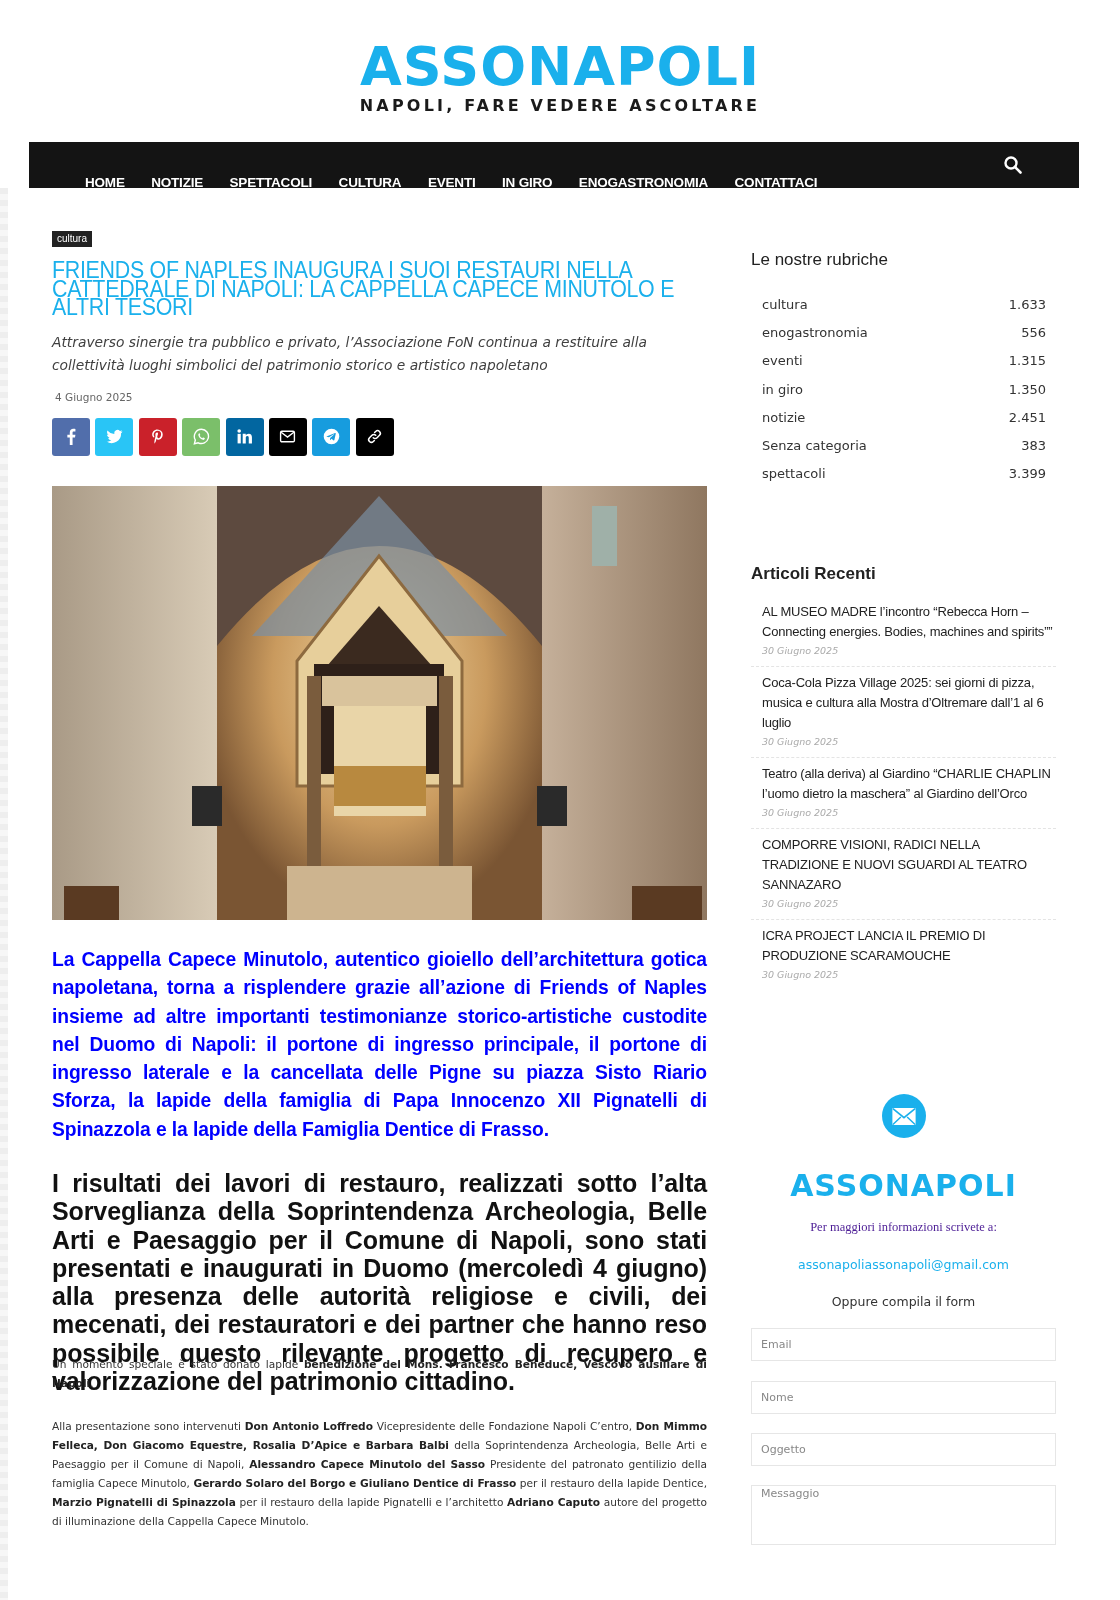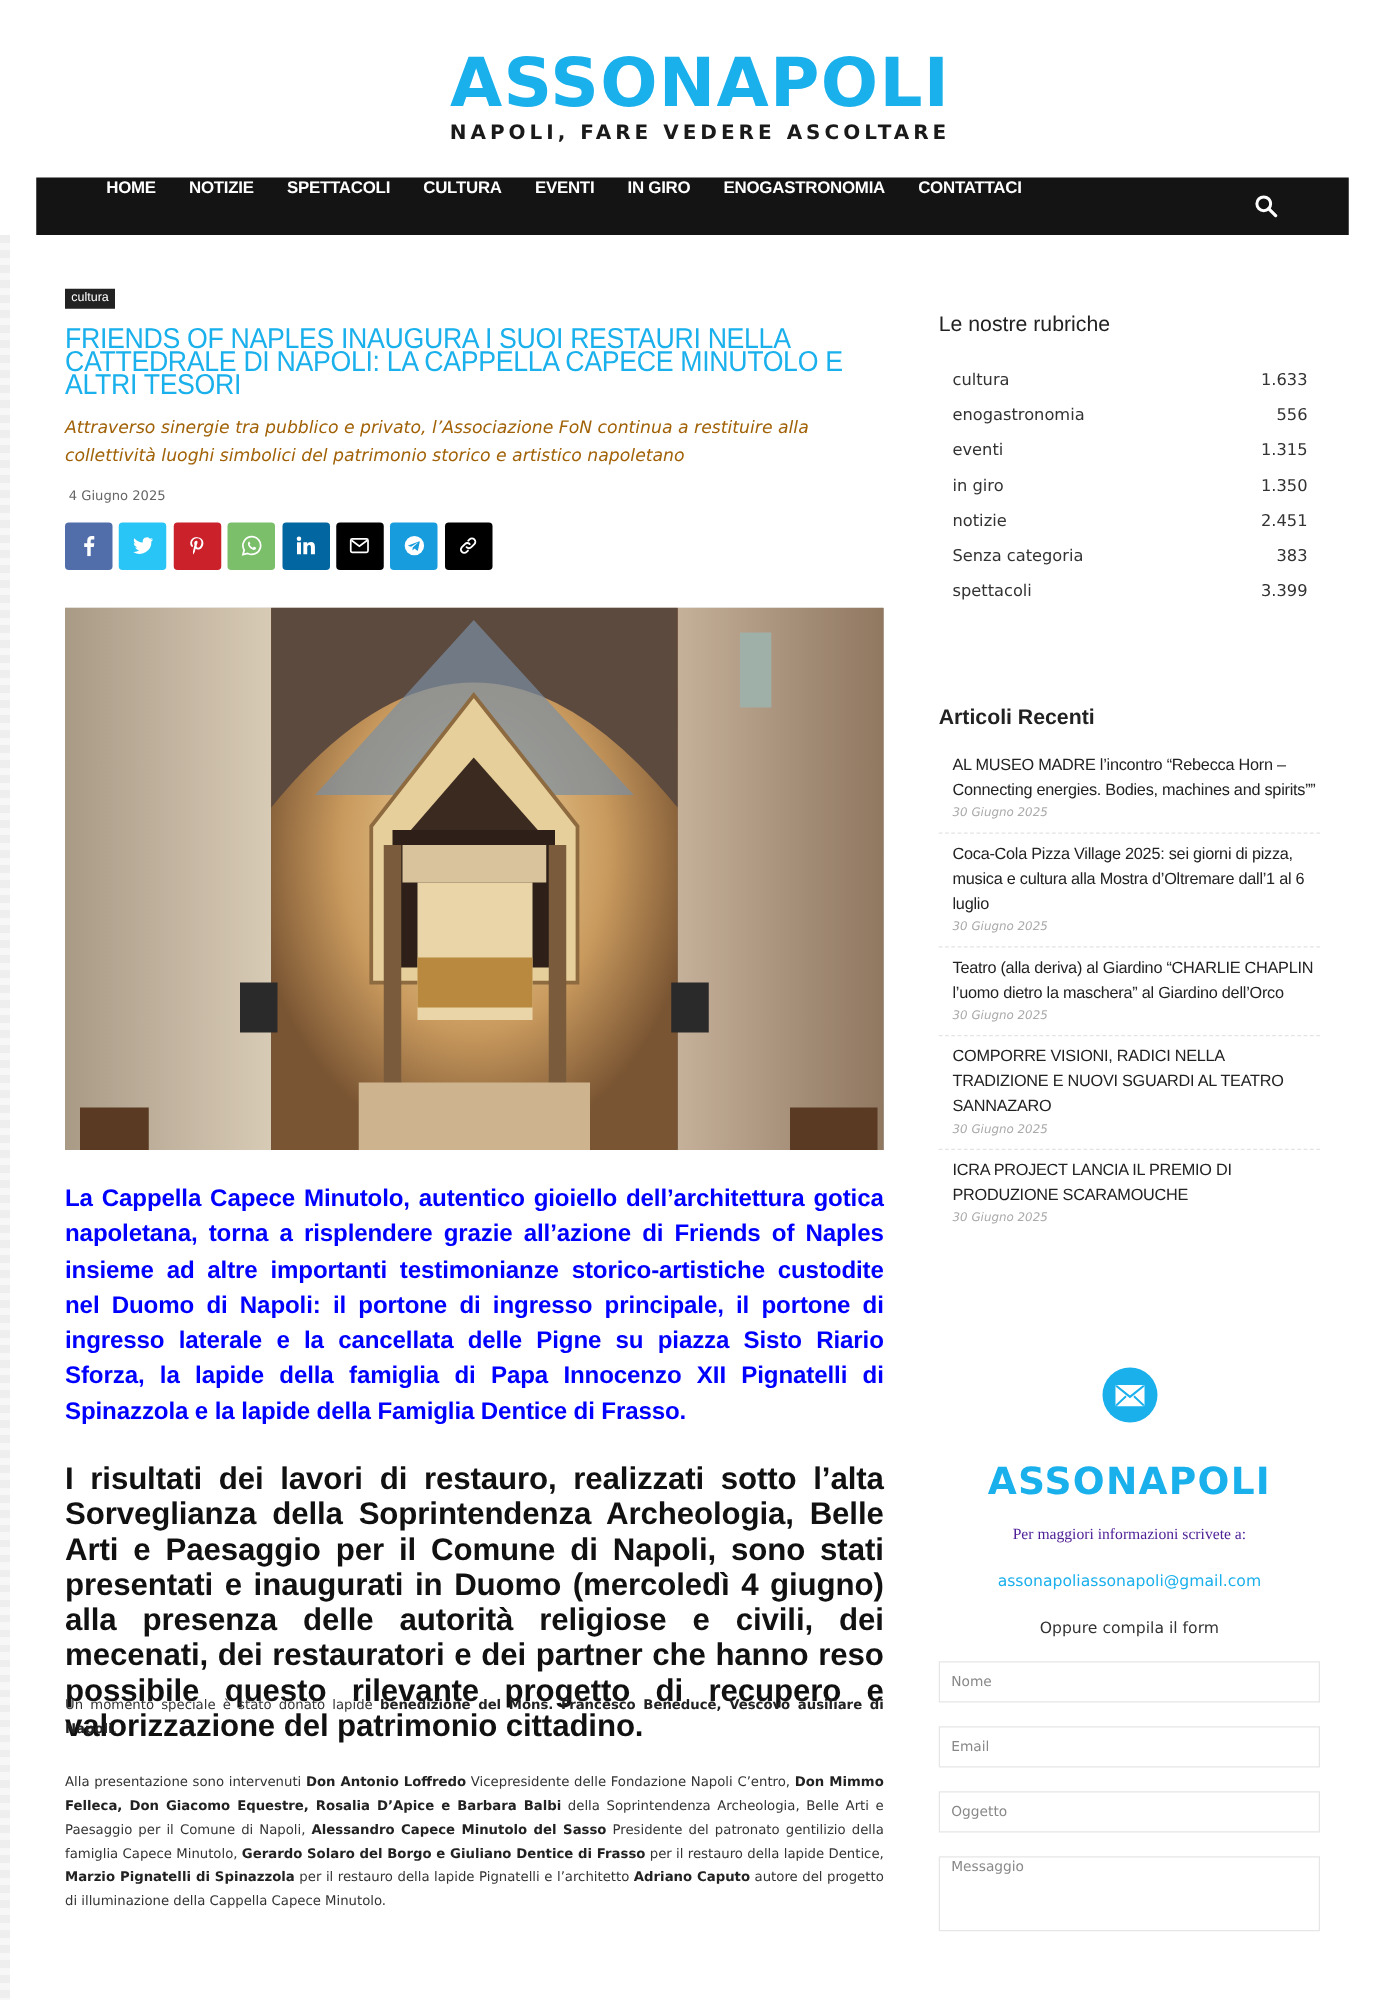--- a/index.html
+++ b/index.html
@@ -10,29 +10,29 @@
     background: repeating-linear-gradient(180deg, #eee 0 6px, #f7f7f7 6px 12px); }
 
   
   .logo-wrap { position: absolute; top: 38px; left: 0; width: 1120px; text-align: center; }
   .logo-main { display: inline-block; font-family: "DejaVu Sans", sans-serif; font-weight: bold;
     font-size: 54px; letter-spacing: 1px; color: #1ab0ec; line-height: 58px; }
   .logo-sub { font-family: "DejaVu Sans", sans-serif; font-weight: bold; font-size: 16px;
     letter-spacing: 3.2px; color: #1a1a1a; line-height: 20px; margin-top: 0px; }
 
   .navbar { position: absolute; left: 29px; top: 142px; width: 1050px; height: 46px; background: #141414; }
-  .nav-items { position: absolute; left: 56px; top: 0; height: 48px; display: flex; align-items: flex-start; }
+  .nav-items { position: absolute; left: 56px; top: 0; height: 48px; display: flex; align-items: flex-end; }
   .nav-item { color: #fff; font-weight: bold; font-size: 13.5px; margin-right: 26.5px; letter-spacing: -0.2px; cursor: pointer; }
   .nav-search { position: absolute; right: 56px; top: 13px; width: 20px; height: 20px; cursor: pointer; }
 
   
   .main { position: absolute; left: 52px; top: 228px; width: 655px; }
   .cat-badge { display: inline-block; background: #222; color: #fff; font-size: 10px; padding: 2px 5px 3px; line-height: 11px; }
   .title { margin-top: 14px; color: #1ab0ec; font-size: 23px; line-height: 18.5px; font-weight: normal; letter-spacing: -0.3px; font-family: "Liberation Sans", sans-serif; transform: scaleX(0.93); transform-origin: left; width: 710px; }
-  .subtitle { margin-top: 14px; color: #a16207; font-style: italic; font-size: 15px; line-height: 23px; font-family: "DejaVu Sans", sans-serif; font-size: 13.8px; }
+  .subtitle { margin-top: 14px; color: #404040; font-style: italic; font-size: 15px; line-height: 23px; font-family: "DejaVu Sans", sans-serif; font-size: 13.8px; }
   .date { margin-top: 14px; font-size: 10.5px; color: #666; padding-left: 3px; font-family: "DejaVu Sans", sans-serif; }
   .share { margin-top: 15px; display: flex; }
   .share-btn { width: 38px; height: 38px; border-radius: 3px; margin-right: 5.4px; display: flex; align-items: center; justify-content: center; color: #fff; cursor: pointer; }
   .share-btn svg { width: 17px; height: 17px; }
 
   .hero { position: absolute; left: 0; top: 258px; width: 655px; height: 434px; overflow: hidden; }
 
   .lead { position: absolute; top: 718px; left: 0; width: 655px; color: #0000ff; font-weight: bold; font-size: 19.3px; line-height: 28.3px; text-align: justify; letter-spacing: -0.1px; }
   .para2 { position: absolute; top: 941px; left: 0; width: 655px; color: #111; font-weight: bold; font-size: 25px; line-height: 28.3px; text-align: justify; letter-spacing: -0.1px; }
   .para3 { position: absolute; top: 1127px; left: 0; width: 655px; font-family: "DejaVu Sans", sans-serif; font-size: 10.6px; line-height: 19px; color: #333; text-align: justify; }
@@ -259,18 +259,18 @@
       <svg viewBox="0 0 24 18" width="26" height="19">
           <rect x="1" y="1" width="22" height="16" rx="1" fill="#fff"></rect>
           <path d="M1.5 1.5L12 10l10.5-8.5" fill="none" stroke="#1ab0ec" stroke-width="1.6"></path>
           <path d="M1.5 16.5l7.5-7M22.5 16.5l-7.5-7" stroke="#1ab0ec" stroke-width="1.4"></path>
         </svg>
     </div>
     <div class="contact-logo">ASSONAPOLI</div>
     <div class="contact-info">Per maggiori informazioni scrivete a:</div>
     <div class="contact-email">assonapoliassonapoli@gmail.com</div>
     <div class="contact-or">Oppure compila il form</div>
+    <input class="form-field" type="text" placeholder="Email" style="">
     <input class="form-field first" type="text" placeholder="Nome" style="">
-    <input class="form-field" type="text" placeholder="Email" style="">
     <input class="form-field" type="text" placeholder="Oggetto" style="">
     <textarea class="form-field" placeholder="Messaggio" style=""></textarea>
   </div>
 </aside>
 
 </body></html>

